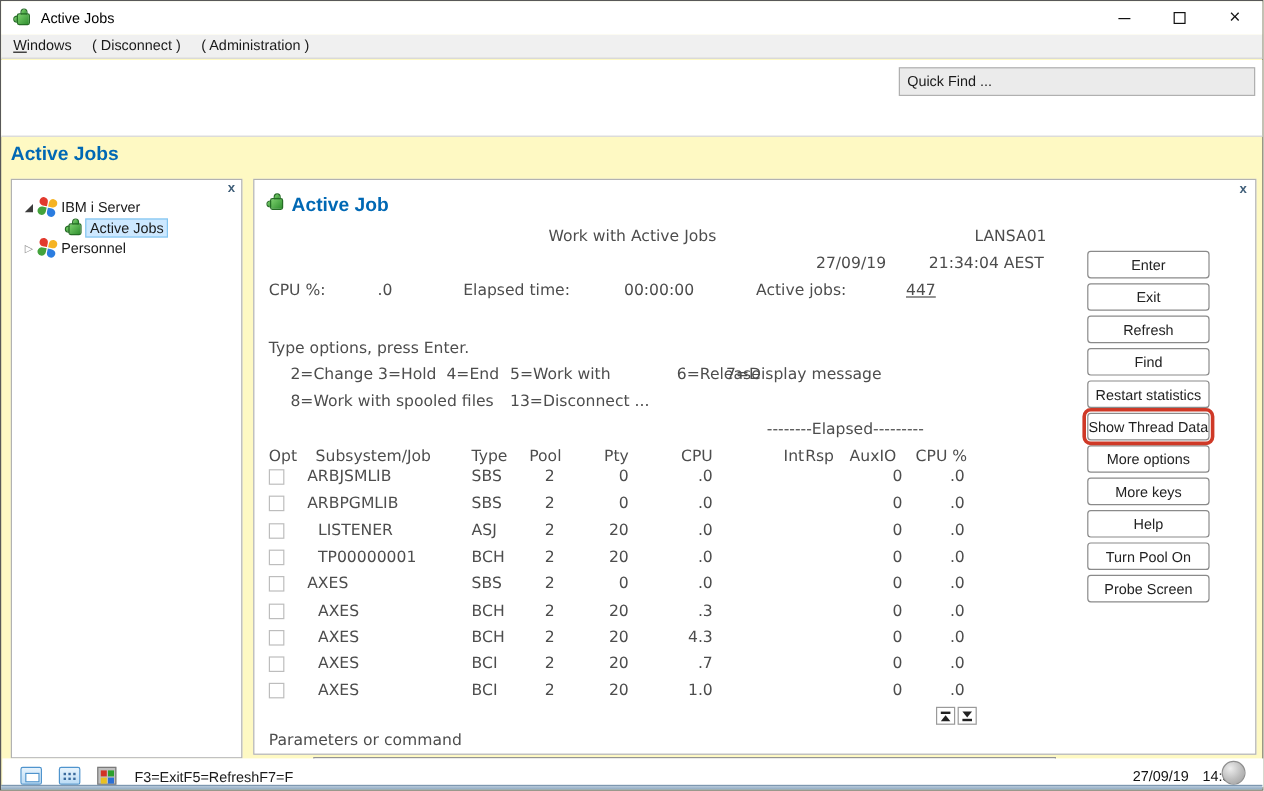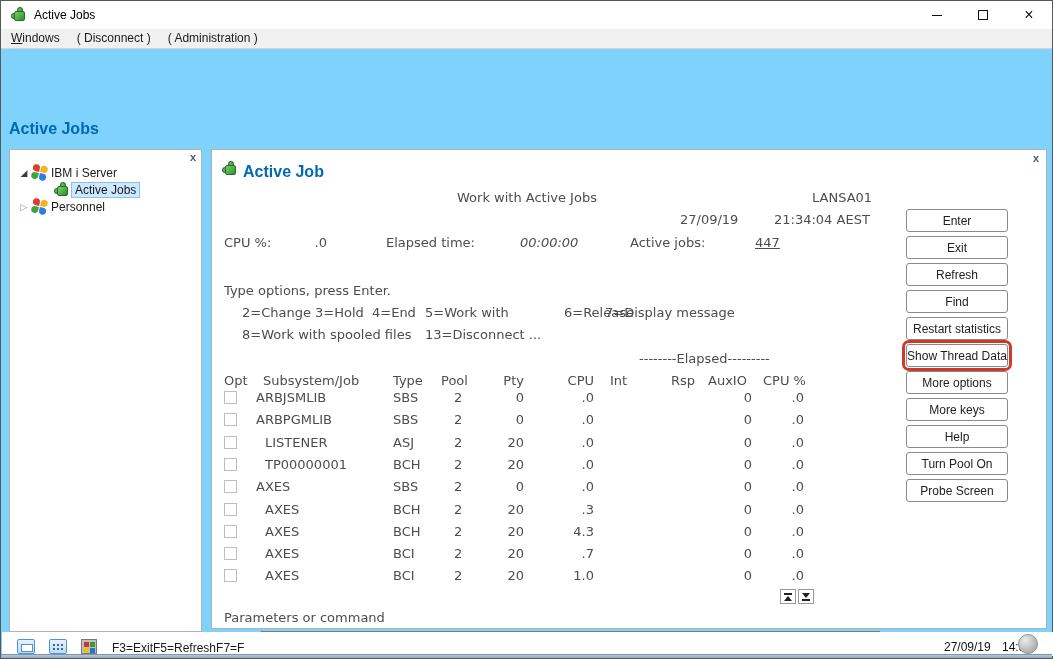--- a/index.html
+++ b/index.html
@@ -1,18 +1,18 @@
 <!DOCTYPE html>
 <html><head>
 <meta charset="utf-8">
 <style>
   * { margin:0; padding:0; box-sizing:border-box; }
   html,body { width:1053px; height:659px; overflow:hidden; background:#fff;
               font-family:"Liberation Sans", sans-serif; }
-  .window { position:relative; width:1053px; height:659px; background:#7dd3fc;
+  .window { position:relative; width:1053px; height:659px; background:#fef9c3;
             border:1px solid #585858; }
 
   
   .titlebar { position:absolute; left:0; top:0; width:100%; height:28px; background:#fff; }
   .title-text { position:absolute; left:33px; top:7px; font-size:12px; color:#000; }
   .caption-btns { position:absolute; right:0; top:0; height:28px; display:flex; }
   .cap-btn { width:46px; height:28px; display:flex; align-items:center; justify-content:center; color:#111; }
   .min-glyph { width:10px; height:1px; background:#111; }
   .max-glyph { width:10px; height:10px; border:1px solid #111; }
   .close-glyph { font-size:16px; line-height:16px; }
@@ -153,20 +153,23 @@
           <div class="max-glyph"></div>
         </div>
       <div class="cap-btn">
           <span class="close-glyph">×</span>
         </div>
     </div>
   </div>
 
   <div class="menubar" id="menubar"><span class="menu-item menu-underline-first">Windows</span><span class="menu-item">( Disconnect )</span><span class="menu-item">( Administration )</span></div>
 
+  <div class="toolbar">
+    <input class="quickfind" readonly="" value="Quick Find ..." style="">
+  </div>
 
   <div class="page-title">Active Jobs</div>
 
   <div class="tree-panel">
     <span class="panel-close">x</span>
     <div class="tree-items" id="tree-items">
         <div class="tree-row" style="padding-left: 6px;">
           <span class="tree-arrow arrow-exp">◢</span>
           <span class="pinwheel">
             <i class="q1"></i>
@@ -208,21 +211,21 @@
     <span class="panel-header-title">Active Job</span>
 
     <span class="scr" style="left:245px;top:40px;">Work with Active Jobs</span>
     <span class="scr" style="left:600px;top:40px;">LANSA01</span>
     <span class="scr" style="left:468px;top:62px;">27/09/19</span>
     <span class="scr" style="left:562px;top:62px;">21:34:04 AEST</span>
 
     <span class="scr" style="left:12px;top:85px;">CPU %:</span>
     <span class="scr ra" style="left:85px;top:85px;width:30px;">.0</span>
     <span class="scr" style="left:174px;top:85px;">Elapsed time:</span>
-    <span class="scr" style="left:308px;top:85px;font-style:italic;">00:00:00</span>
+    <span class="scr" style="left:308px;top:85px;">00:00:00</span>
     <span class="scr" style="left:418px;top:85px;">Active jobs:</span>
     <span class="scr" style="left:543px;top:85px;text-decoration:underline;">447</span>
 
     <span class="scr" style="left:12px;top:133px;">Type options, press Enter.</span>
     <span class="scr" style="left:427px;top:201px;">--------Elapsed---------</span>
 
     <div id="opts1">
         <span class="scr" style="left: 30px; top: 155px;">2=Change</span>
         <span class="scr" style="left: 103px; top: 155px;">3=Hold</span>
         <span class="scr" style="left: 160px; top: 155px;">4=End</span>
@@ -234,21 +237,21 @@
         <span class="scr" style="left: 30px; top: 177px;">8=Work with spooled files</span>
         <span class="scr" style="left: 213px; top: 177px;">13=Disconnect ...</span>
       </div>
     <div id="col-headers">
         <span class="scr ch0" style="top: 223px;">Opt</span>
         <span class="scr ch1" style="top: 223px;">Subsystem/Job</span>
         <span class="scr ch2" style="top: 223px;">Type</span>
         <span class="scr ch3" style="top: 223px;">Pool</span>
         <span class="scr ch4" style="top: 223px;">Pty</span>
         <span class="scr ch5" style="top: 223px;">CPU</span>
-        <span class="scr ch6" style="top: 223px;">Int</span>
+        <span class="scr ch6" style="top: 223px; margin-left: 43px;">Int</span>
         <span class="scr ch7" style="top: 223px;">Rsp</span>
         <span class="scr ch8" style="top: 223px;">AuxIO</span>
         <span class="scr ch9" style="top: 223px;">CPU %</span>
       </div>
     <div id="job-rows">
         <div class="row-check" style="top: 241px;"></div>
         <span class="scr cell-job" style="top: 240px;">ARBJSMLIB</span>
         <span class="scr cell-type" style="top: 240px;">SBS</span>
         <span class="scr cell-pool" style="top: 240px;">2</span>
         <span class="scr cell-pty" style="top: 240px;">0</span>

